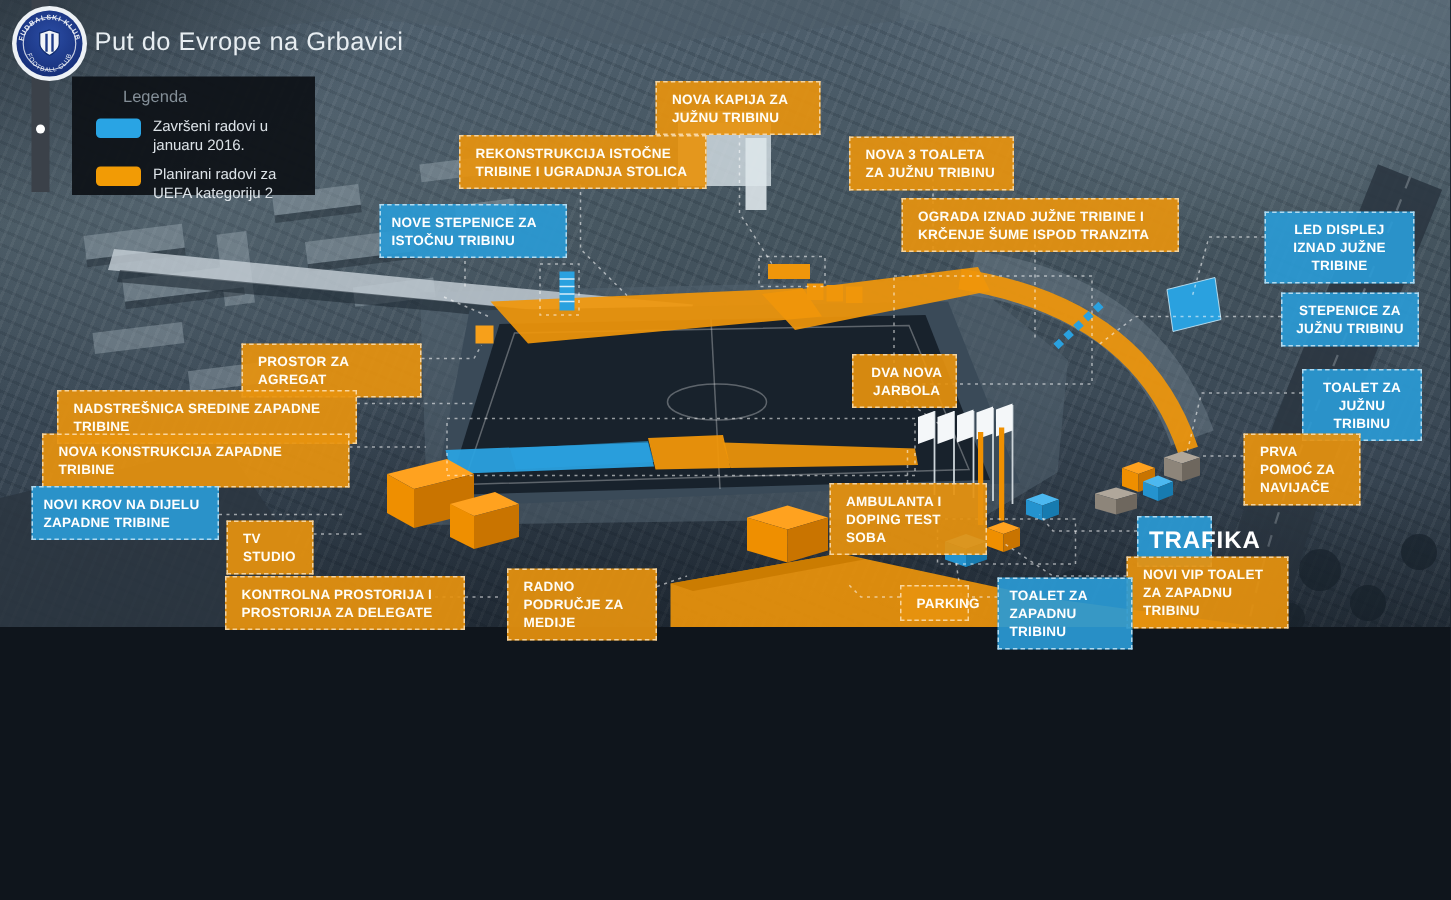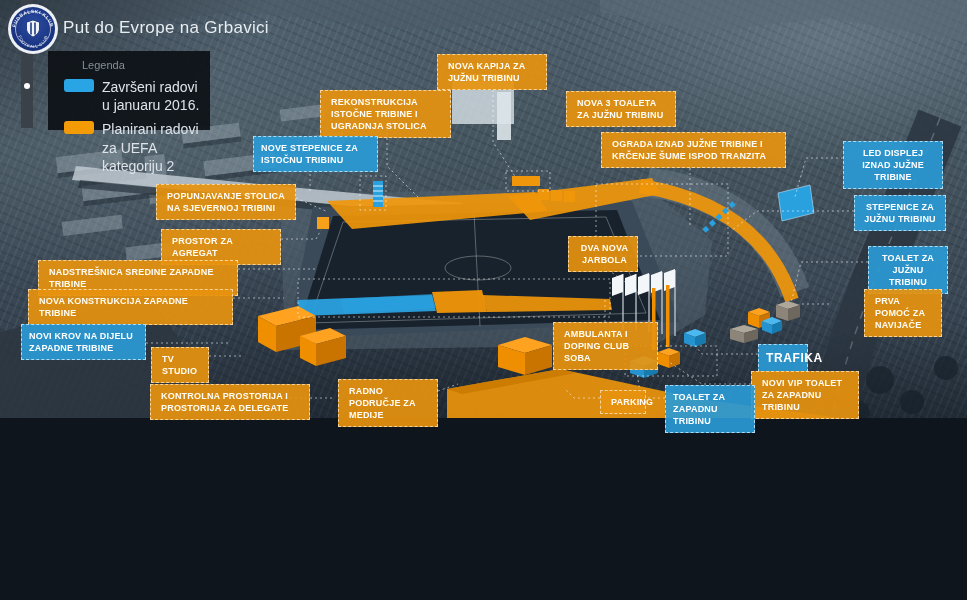--- a/index.html
+++ b/index.html
@@ -22,37 +22,37 @@
         radial-gradient(ellipse 500px 300px at -5% -10%, rgba(5,10,16,.55), transparent 65%),
         radial-gradient(ellipse 600px 260px at 105% 115%, rgba(5,10,16,.45), transparent 65%);}
   .scene{position:absolute;left:0;top:0;}
 
   
   .lbl{position:absolute;box-sizing:border-box;padding:5px 7px;
        font-weight:bold;font-size:9px;line-height:1.35;letter-spacing:.2px;color:#fff;z-index:5;}
   .lbl.orange{background:rgba(231,147,14,.92);border:1px dashed rgba(255,236,205,.75);color:#fffdf6;padding-left:10px;}
   .lbl.blue{background:rgba(42,154,213,.92);border:1px dashed rgba(214,239,252,.78);}
   .lbl.center{text-align:center;}
-  .lbl.big{font-size:12px;letter-spacing:.6px;}
+  .lbl.big{font-size:16px;letter-spacing:.6px;}
 
   
   .tl-bar{position:absolute;left:21px;top:0;width:12px;height:128px;background:#3b4149;z-index:6;}
   .tl-bar .dot{position:absolute;left:3px;top:83px;width:6px;height:6px;border-radius:50%;background:#fff;}
   .logo{position:absolute;left:7px;top:3px;width:52px;height:52px;z-index:7;}
   .title{position:absolute;left:63px;top:18px;font-size:17px;letter-spacing:.3px;color:#e7edf1;z-index:7;}
 
   
   .legend{position:absolute;left:48px;top:51px;width:162px;height:79px;
           background:rgba(14,18,23,.94);z-index:6;box-sizing:border-box;}
   .legend .ltitle{margin:8px 0 7px 34px;font-size:11px;color:#848f98;}
   .lrow{display:flex;align-items:flex-start;margin:0 8px 6px 16px;}
   .sw{width:30px;height:13px;border-radius:3px;margin:1px 8px 0 0;flex:none;}
   .sw.blue{background:#29a4e4;}
   .sw.orange{background:#f29b05;}
-  .lrow span{font-size:14px;line-height:1.3;color:#dde3e8;}
+  .lrow span{font-size:10px;line-height:1.3;color:#dde3e8;}
 
   
   .panel{position:absolute;left:0;top:418px;width:967px;height:182px;background:#0f151c;}
 </style>
 </head>
 <body>
 
 <div class="stage">
 
   <div class="map">
@@ -227,35 +227,34 @@
         <path d="M758,354 L702,354 L693,343"></path>
         <rect x="360" y="176" width="26" height="34"></rect>
         <rect x="506" y="171" width="44" height="20"></rect>
         <rect x="596" y="184" width="132" height="72"></rect>
         <rect x="298" y="279" width="312" height="38"></rect>
         <rect x="625" y="346" width="92" height="30"></rect>
       </g>
     </svg>
 
     <div class="lbl orange" style="left:437px;top:54px;width:110px">NOVA KAPIJA ZA JUŽNU TRIBINU</div>
-    <div class="lbl orange" style="left:320px;top:90px;width:131px">REKONSTRUKCIJA ISTOČNE TRIBINE I UGRADNJA STOLICA</div>
+    <div class="lbl orange" style="left:306px;top:90px;width:165px">REKONSTRUKCIJA ISTOČNE TRIBINE I UGRADNJA STOLICA</div>
     <div class="lbl orange" style="left:566px;top:91px;width:110px">NOVA 3 TOALETA ZA JUŽNU TRIBINU</div>
     <div class="lbl blue" style="left:253px;top:136px;width:125px">NOVE STEPENICE ZA ISTOČNU TRIBINU</div>
     <div class="lbl orange" style="left:601px;top:132px;width:185px">OGRADA IZNAD JUŽNE TRIBINE I KRČENJE ŠUME ISPOD TRANZITA</div>
     <div class="lbl blue center" style="left:843px;top:141px;width:100px">LED DISPLEJ IZNAD JUŽNE TRIBINE</div>
-    <div class="lbl orange" style="left:156px;top:184px;width:140px">POPUNJAVANJE STOLICA NA SJEVERNOJ TRIBINI</div>
     <div class="lbl blue center" style="left:854px;top:195px;width:92px">STEPENICE ZA JUŽNU TRIBINU</div>
     <div class="lbl orange" style="left:161px;top:229px;width:120px">PROSTOR ZA AGREGAT</div>
     <div class="lbl orange center" style="left:568px;top:236px;width:70px">DVA NOVA JARBOLA</div>
     <div class="lbl blue center" style="left:868px;top:246px;width:80px">TOALET ZA JUŽNU TRIBINU</div>
     <div class="lbl orange" style="left:38px;top:260px;width:200px">NADSTREŠNICA SREDINE ZAPADNE TRIBINE</div>
     <div class="lbl orange" style="left:28px;top:289px;width:205px">NOVA KONSTRUKCIJA ZAPADNE TRIBINE</div>
-    <div class="lbl orange" style="left:864px;top:289px;width:78px">PRVA POMOĆ ZA NAVIJAČE</div>
+    <div class="lbl orange" style="left:829px;top:289px;width:78px">PRVA POMOĆ ZA NAVIJAČE</div>
     <div class="lbl blue" style="left:21px;top:324px;width:125px">NOVI KROV NA DIJELU ZAPADNE TRIBINE</div>
-    <div class="lbl orange" style="left:553px;top:322px;width:105px">AMBULANTA I DOPING CLUB SOBA</div>
+    <div class="lbl orange" style="left:553px;top:322px;width:105px">AMBULANTA I DOPING TEST SOBA</div>
     <div class="lbl orange" style="left:151px;top:347px;width:58px">TV STUDIO</div>
     <div class="lbl blue big center" style="left:758px;top:344px;width:50px">TRAFIKA</div>
     <div class="lbl orange" style="left:338px;top:379px;width:100px">RADNO PODRUČJE ZA MEDIJE</div>
     <div class="lbl orange" style="left:751px;top:371px;width:108px">NOVI VIP TOALET ZA ZAPADNU TRIBINU</div>
     <div class="lbl orange" style="left:150px;top:384px;width:160px">KONTROLNA PROSTORIJA I PROSTORIJA ZA DELEGATE</div>
     <div class="lbl orange" style="left:600px;top:390px;width:46px">PARKING</div>
     <div class="lbl blue" style="left:665px;top:385px;width:90px">TOALET ZA ZAPADNU TRIBINU</div>
   </div>
 
   <div class="tl-bar">

